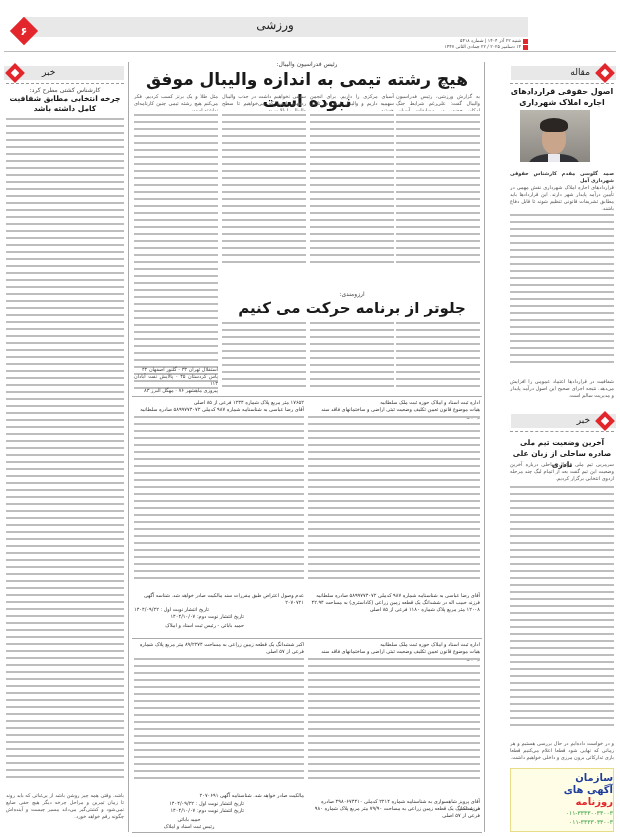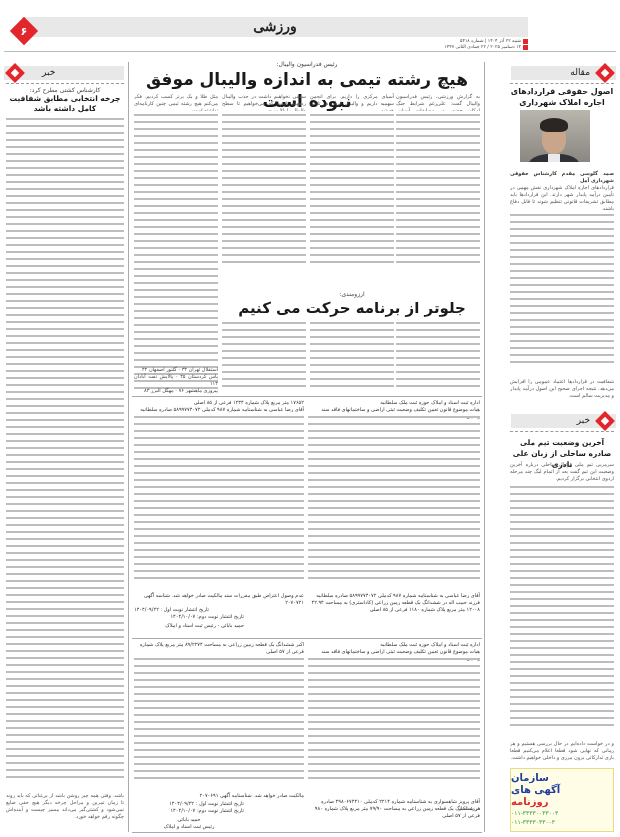--- a/index.html
+++ b/index.html
@@ -2,21 +2,21 @@
 <html><head>
 <meta charset="utf-8">
 <style>
   *{box-sizing:border-box;margin:0;padding:0}
   html,body{width:620px;height:837px;background:#fff;overflow:hidden}
   body{font-family:"DejaVu Sans",sans-serif;color:#222;direction:rtl;position:relative}
   
   .masthead{position:absolute;top:17px;left:4px;width:612px;height:34px}
   .logo-box{position:absolute;right:4px;top:0;width:80px;height:34px;background:#e3262b;color:#fff;display:flex;align-items:center;justify-content:center;font-family:"DejaVu Serif",serif;font-size:13px;font-weight:bold}
   .title-bar{position:absolute;right:88px;left:18px;top:0;height:20px;background:#e8e8e8}
-  .section-title{position:absolute;left:50%;transform:translateX(-50%);top:1px;font-size:14px;font-weight:bold;font-family:"DejaVu Serif",serif}
+  .section-title{position:absolute;left:50%;transform:translateX(-50%);top:1px;font-size:12px;font-weight:normal;font-family:"DejaVu Serif",serif}
   .date-lines{position:absolute;right:88px;top:21px;font-size:4.5px;color:#444;line-height:6px;direction:rtl}
   .date-lines div{display:flex;align-items:center;gap:2px}
   .date-lines .sq{display:inline-block;width:5px;height:5px;background:#e3262b}
   .page-num{position:absolute;left:10px;top:4px;width:20px;height:20px;background:#e3262b;transform:rotate(45deg);display:flex;align-items:center;justify-content:center}
   .page-num span{transform:rotate(-45deg);color:#fff;font-size:11px;font-weight:bold}
   .mast-rule{position:absolute;left:4px;right:4px;top:51px;height:1px;background:#bbb}
   
   .sec-head{position:absolute;height:14px;background:#e8e8e8}
   .sec-head .lbl{position:absolute;right:26px;top:1px;font-size:9px;font-weight:normal}
   .diamond{position:absolute;width:14px;height:14px;background:#e3262b;transform:rotate(45deg)}
@@ -27,21 +27,21 @@
   .lines i{display:block;height:2px;background:#bdbdbd;margin-bottom:5px}
   .vrule{position:absolute;width:1px;background:#aaa}
   .hrule{position:absolute;height:1px;background:#aaa}
   .kicker{position:absolute;font-size:6px;color:#444;text-align:center}
   .headline{position:absolute;font-weight:bold;text-align:center;color:#1a1a1a}
   .photo{position:absolute;background:linear-gradient(#b9b6ae,#8a8680);overflow:hidden}
   .photo .face{position:absolute;left:22px;top:14px;width:24px;height:30px;border-radius:45%;background:#c9a58b}
   .photo .hair{position:absolute;left:20px;top:8px;width:28px;height:14px;border-radius:50% 50% 30% 30%;background:#2b2523}
   .photo .suit{position:absolute;left:8px;top:44px;width:52px;height:30px;border-radius:40% 40% 0 0;background:#2f3136}
   .photo .shirt{position:absolute;left:28px;top:44px;width:12px;height:20px;background:#e9e9ef}
-  .ad-box{position:absolute;background:#fffde6;border:1px solid #e8dc8a;text-align:left}
+  .ad-box{position:absolute;background:#fffde6;border:1px solid #e8dc8a;text-align:right}
   .ad-box .a1{color:#1f3c9c;font-weight:bold;font-size:10px;line-height:12px}
   .ad-box .a2{color:#e3262b;font-weight:bold;font-size:10px;line-height:12px}
   .ad-box .ph{color:#2e9b3c;font-size:6px;line-height:9px;direction:ltr}
   .notice-head{position:absolute;font-size:5px;color:#333;line-height:7px}
 </style>
 </head>
 <body>
 
 <div class="masthead">
   <div class="title-bar">

